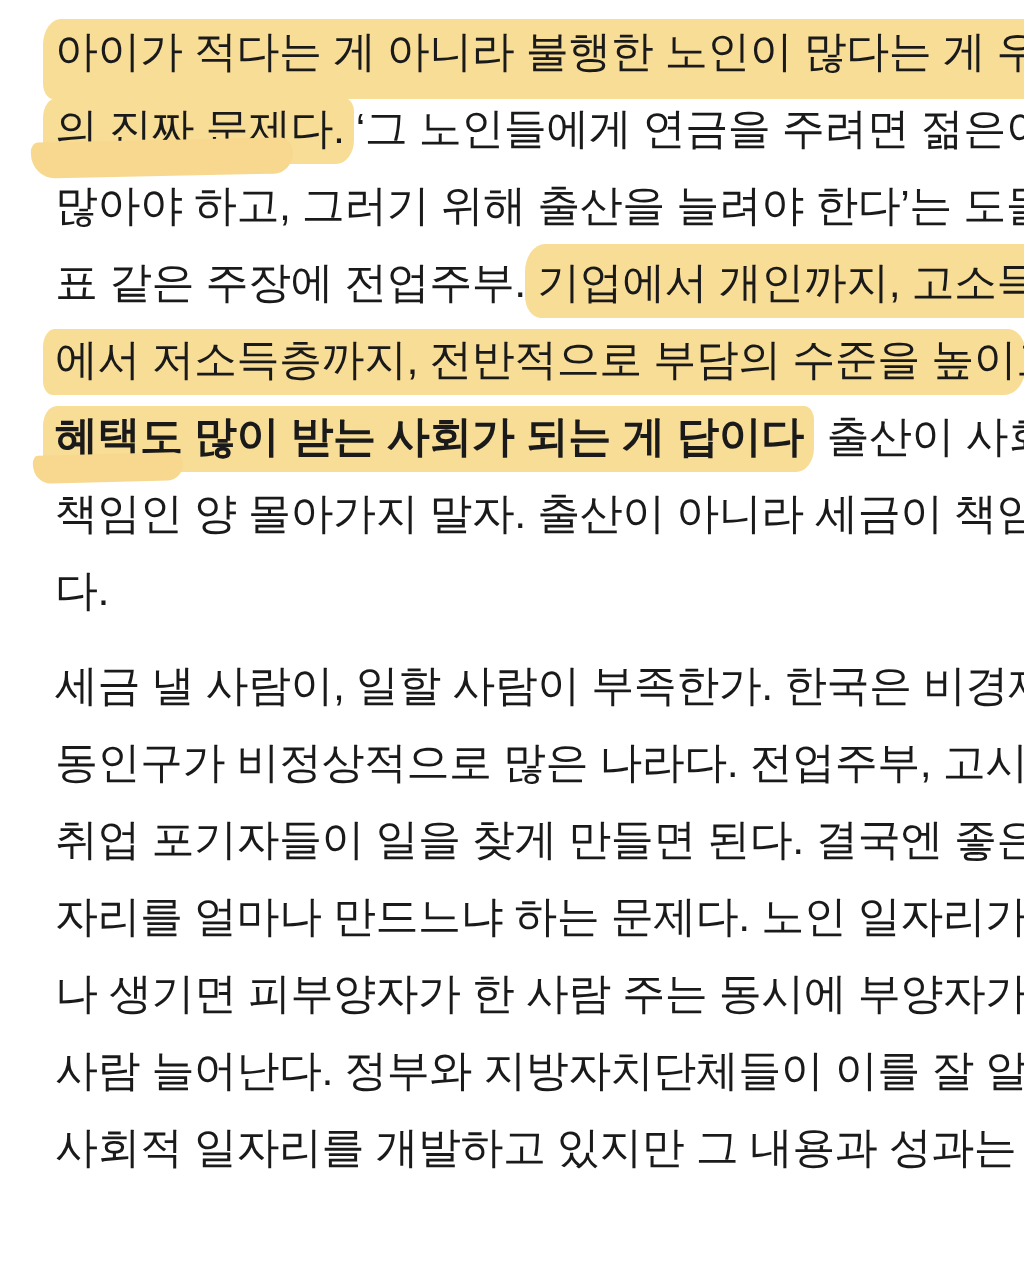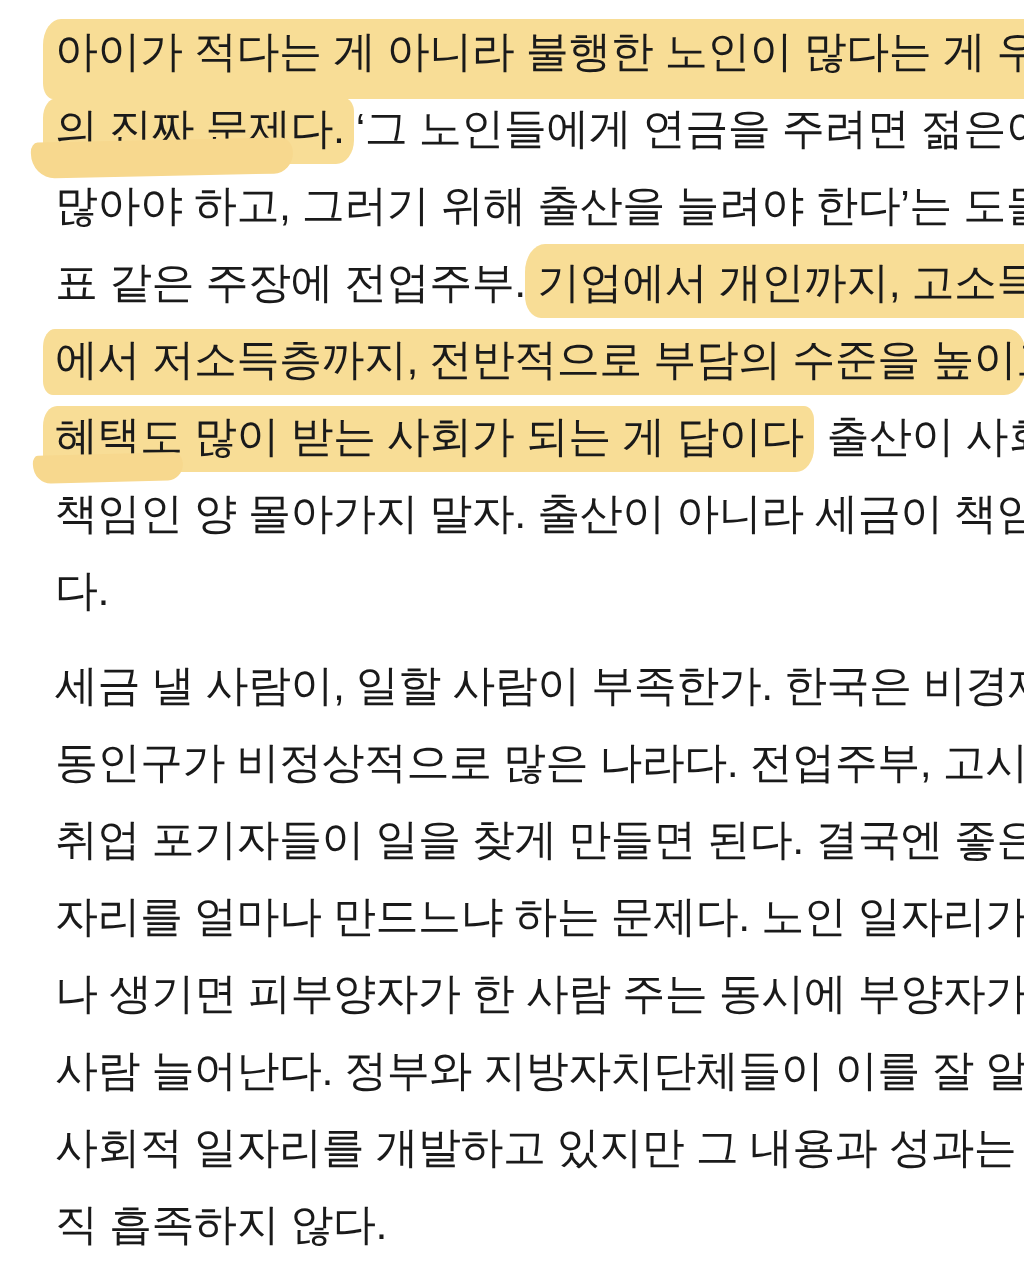--- a/index.html
+++ b/index.html
@@ -67,21 +67,21 @@
     margin-top: -14px;
     padding-right: 14px;
     margin-right: -14px;
     border-radius: 20px 12px 10px 16px / 28px 16px 14px 22px;
   }
   
   .hl-l5 {
     border-radius: 12px 18px 22px 10px / 18px 26px 30px 14px;
   }
   
-  .hl-l6 { position: relative; }
+  .hl-l6 { position: relative; font-weight: bold; }
   .hl-l6::after {
     content: "";
     position: absolute;
     left: -10px;
     top: 48px;
     width: 150px;
     height: 28px;
     background: #f7d88e;
     border-radius: 8px 14px 24px 28px / 12px 18px 26px 30px;
     transform: rotate(-1.5deg);
@@ -104,16 +104,15 @@
   </div>
 
   <div class="paragraph">
     <div class="line"><span>세금 낼 사람이, 일할 사람이 부족한가. 한국은 비경제활</span></div>
     <div class="line"><span>동인구가 비정상적으로 많은 나라다. 전업주부, 고시생,</span></div>
     <div class="line"><span>취업 포기자들이 일을 찾게 만들면 된다. 결국엔 좋은 일</span></div>
     <div class="line"><span>자리를 얼마나 만드느냐 하는 문제다. 노인 일자리가 하</span></div>
     <div class="line"><span>나 생기면 피부양자가 한 사람 주는 동시에 부양자가 한</span></div>
     <div class="line"><span>사람 늘어난다. 정부와 지방자치단체들이 이를 잘 알고</span></div>
     <div class="line"><span>사회적 일자리를 개발하고 있지만 그 내용과 성과는 아</span></div>
-    <div class="line"><span>직 흡족하지 않다.</span></div>
   </div>
 
 </div>
 
 </body></html>

